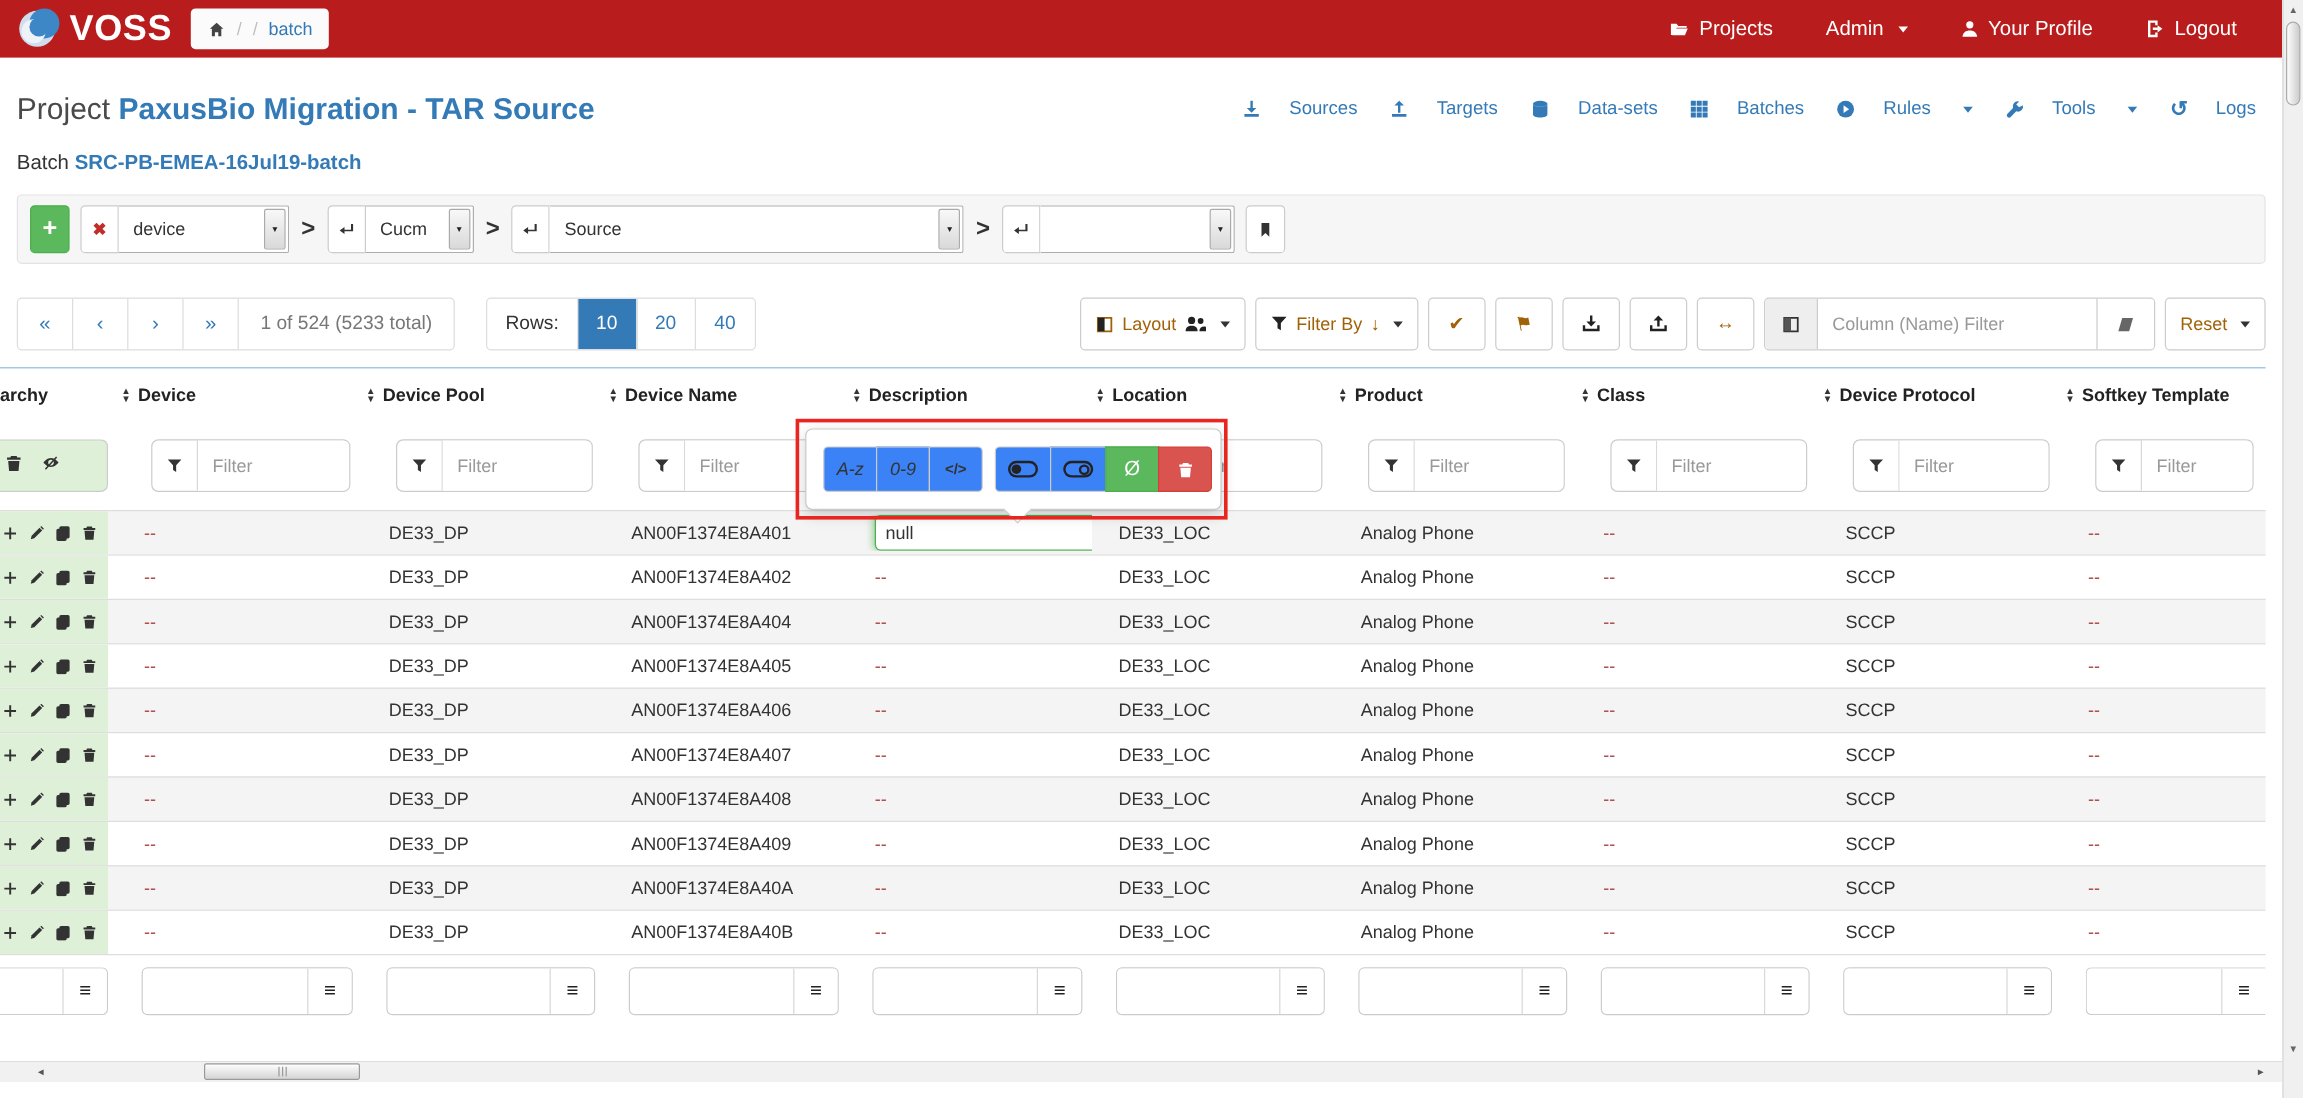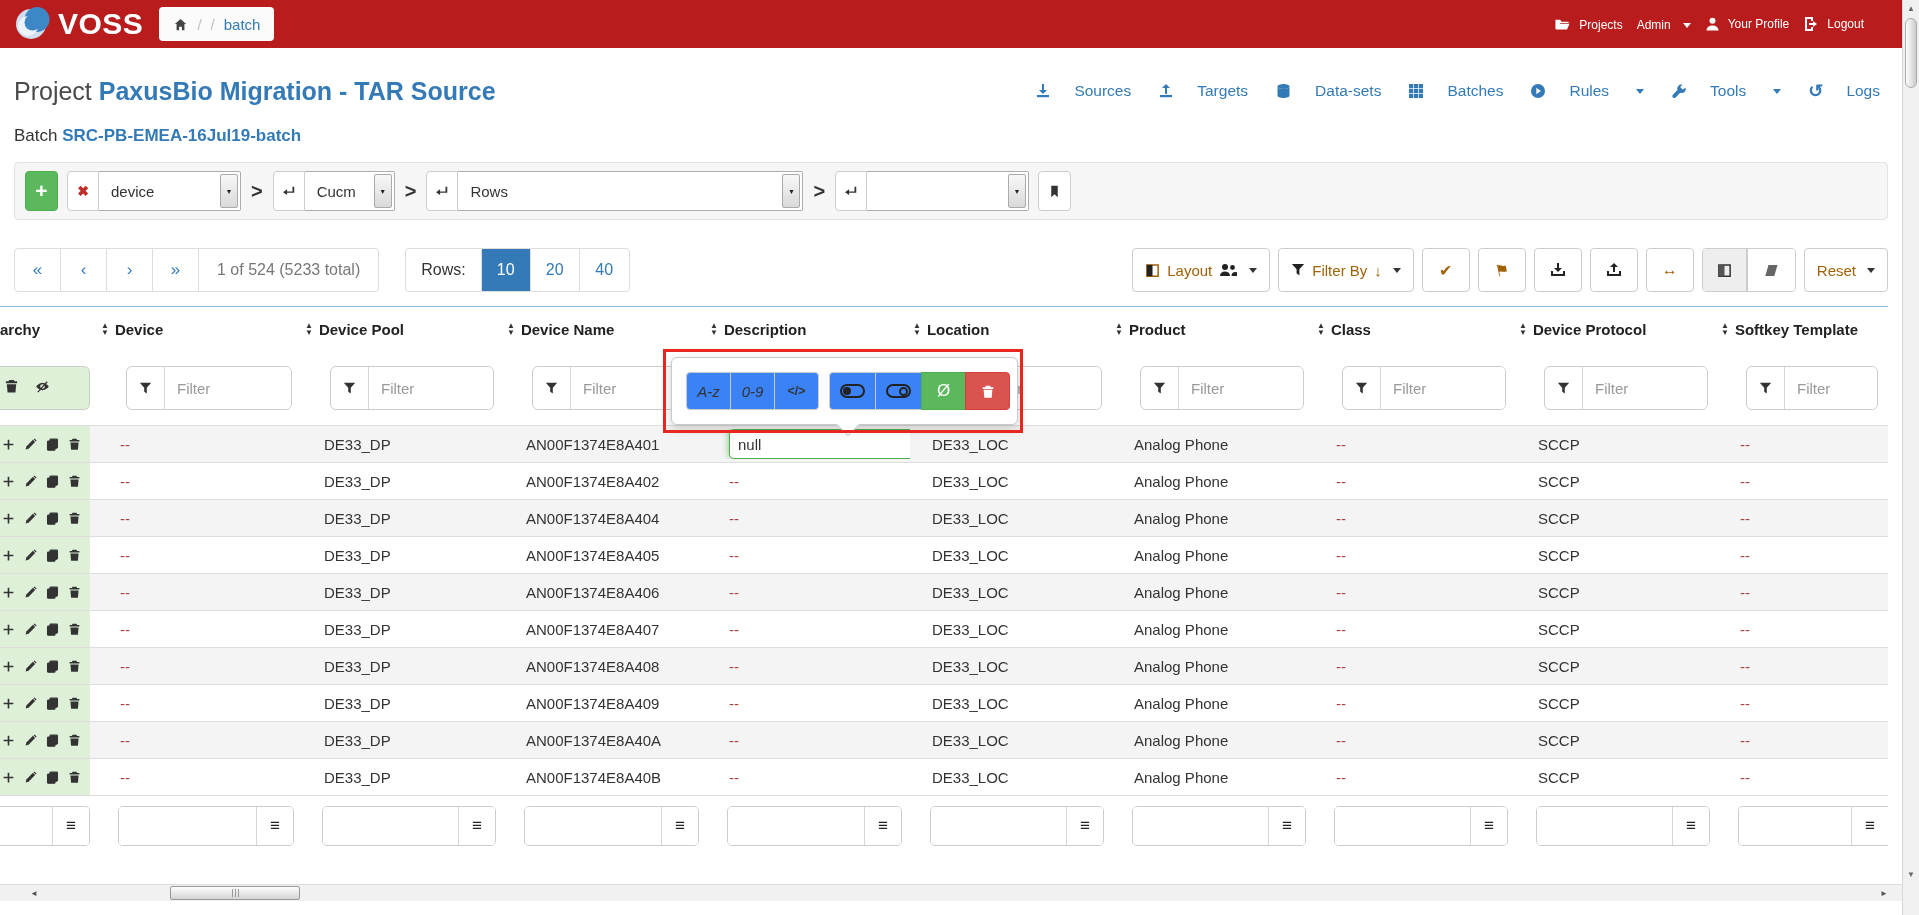--- a/index.html
+++ b/index.html
@@ -8,21 +8,21 @@
   .page { width:1902px; position:relative; }
 
   
   .navbar { height:48px; background:#b91c1c; display:flex; align-items:center; padding:0 14px; color:#fff; }
   .brand { display:flex; align-items:center; gap:8px; }
   .brand-text { font-size:30px; font-weight:bold; letter-spacing:.5px; }
   .crumbbox { background:#fbfbfb; border-radius:4px; height:34px; display:flex; align-items:center;
     padding:0 14px; margin-left:16px; gap:9px; font-size:15px; color:#444; }
   .crumb-sep { color:#c0c0c0; }
   .crumb-current { color:#337ab7; }
-  .nav-right { margin-left:auto; display:flex; gap:14px; align-items:flex-end; font-size:12px; padding-right:24px; }
+  .nav-right { margin-left:auto; display:flex; gap:44px; align-items:flex-end; font-size:17px; padding-right:24px; }
   .nav-item { display:flex; align-items:center; gap:8px; cursor:pointer; }
   .nav-item svg { fill:#fff; }
   .caret { display:inline-block; width:0; height:0; border-top:5px solid #fff;
     border-left:4px solid transparent; border-right:4px solid transparent; margin-left:4px; }
   .caret.blue { border-top-color:#337ab7; }
   .caret.dark { border-top-color:#333; }
 
   
   .content { padding:0 14px; }
   .title-row { display:flex; align-items:center; margin-top:20px; height:46px; }
@@ -294,21 +294,21 @@
         </div>
       </div>
       <span class="chev">&gt;</span>
       <div class="igroup">
         <button class="hbtn">
             <svg width="14" height="14" viewBox="0 0 16 16">
               <path d="M12 3h2v7H5.8v2.6L1.2 9.3l4.6-3.3v2.5H12z"></path>
             </svg>
           </button>
         <div class="hsel" style="width:345px">
-          <span>Rows</span>
+          <span>Source</span>
           <span class="arr">▼</span>
         </div>
       </div>
       <span class="chev">&gt;</span>
       <div class="igroup">
         <button class="hbtn">
             <svg width="14" height="14" viewBox="0 0 16 16">
               <path d="M12 3h2v7H5.8v2.6L1.2 9.3l4.6-3.3v2.5H12z"></path>
             </svg>
           </button>
@@ -378,20 +378,21 @@
             </svg>
           </button>
         <button class="tbtn sq">↔</button>
         <div class="tgroup">
           <span class="taddon">
               <svg width="15" height="15" viewBox="0 0 16 16">
                 <path d="M2 2h12v12H2z" fill="none" stroke="currentColor" stroke-width="1.6"></path>
                 <path d="M2 2h6v12H2z"></path>
               </svg>
             </span>
+          <input class="tinput" placeholder="Column (Name) Filter" style="">
           <span class="teraser">
               <svg width="17" height="13" viewBox="0 0 17 13">
                 <path d="M5.5 1h9l-3.2 11h-9z"></path>
               </svg>
             </span>
         </div>
         <button class="tbtn">
           <span>Reset</span>
           <i class="caret dark"></i>
         </button>

